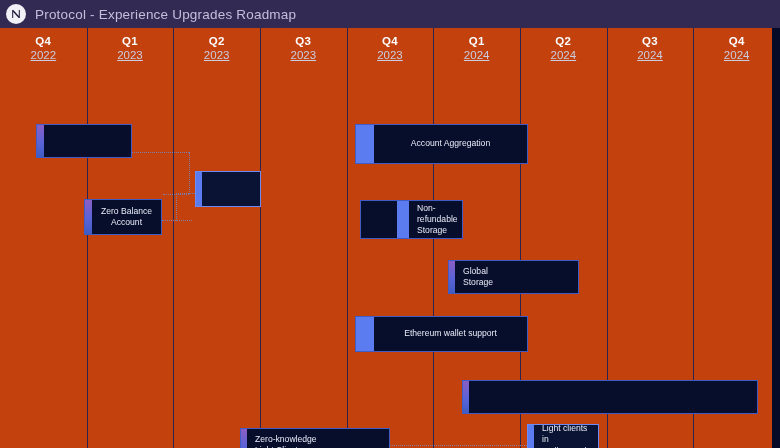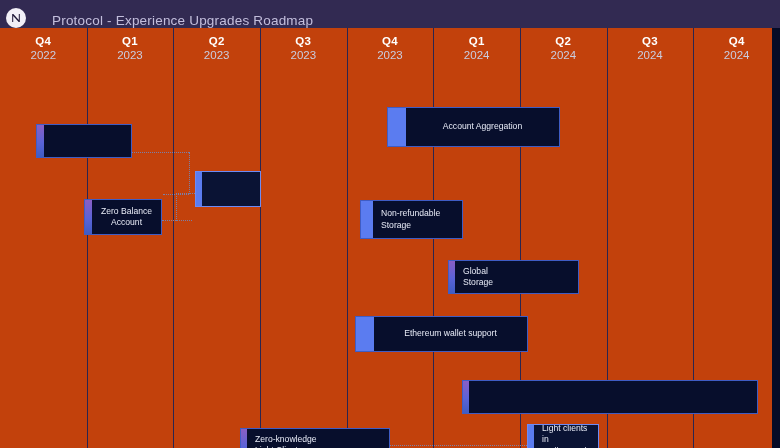--- a/index.html
+++ b/index.html
@@ -8,21 +8,21 @@
     background:#050b26;
     font-family:"Liberation Sans","DejaVu Sans",sans-serif;
     -webkit-font-smoothing:antialiased;
   }
   #root{position:relative;width:780px;height:448px;}
 
   
   .titlebar{
     position:absolute;left:0;top:0;width:780px;height:28px;
     background:#322a52;
-    display:flex;align-items:flex-end;gap:26px;
+    display:flex;align-items:center;gap:9px;
     padding-left:6px;box-sizing:border-box;
   }
   .logo{
     width:20px;height:20px;border-radius:50%;
     background:#f2f0f7;
     display:flex;align-items:center;justify-content:center;
     flex:0 0 auto;
   }
   .logo svg{display:block;}
   .title-text{
@@ -39,21 +39,21 @@
     background:#2a2550;
   }
   .headrow{
     position:absolute;left:0;top:0;width:780px;height:48px;
   }
   .qcell{
     position:absolute;top:6px;text-align:center;
     line-height:1.22;
   }
   .q-label{color:#ffffff;font-size:11.5px;font-weight:bold;letter-spacing:.3px;}
-  .q-year{color:#c9cde0;font-size:11.5px;}
+  .q-year{color:#c9cde0;font-size:11.5px;text-decoration:underline;}
 
   
   .bar{
     position:absolute;box-sizing:border-box;
     display:flex;align-items:center;
     border:1px solid #3f5cc4;
     background:#070e2c;
     overflow:hidden;
   }
   .bar.hl{border-color:#6d8bf5;background:#0a1334;}
@@ -141,25 +141,25 @@
           <div class="accent grad" style="width: 7px;"></div>
         </div>
         <div class="bar hl" style="left: 195px; top: 143px; width: 66px; height: 36px;">
           <div class="accent solid" style="width: 6px;"></div>
         </div>
         <div class="bar" style="left: 84px; top: 171px; width: 78px; height: 36px; text-align: center;">
           <div class="accent grad" style="width: 7px;"></div>
           <div class="bar-label">Zero Balance
 Account</div>
         </div>
-        <div class="bar center" style="left: 355px; top: 79px; width: 173px; height: 40px; margin-left: 32px;">
+        <div class="bar center" style="left: 355px; top: 96px; width: 173px; height: 40px;">
           <div class="accent solid" style="width: 18px;"></div>
           <div class="bar-label">Account Aggregation</div>
         </div>
-        <div class="bar" style="left: 360px; top: 172px; width: 103px; height: 39px;">
+        <div class="bar" style="left: 360px; top: 172px; width: 103px; height: 39px; padding-left: 36px;">
           <div class="accent solid" style="width: 12px;"></div>
           <div class="bar-label">Non-refundable
 Storage</div>
         </div>
         <div class="bar" style="left: 448px; top: 232px; width: 131px; height: 34px;">
           <div class="accent grad" style="width: 6px;"></div>
           <div class="bar-label">Global
 Storage</div>
         </div>
         <div class="bar center" style="left: 355px; top: 288px; width: 173px; height: 36px;">

